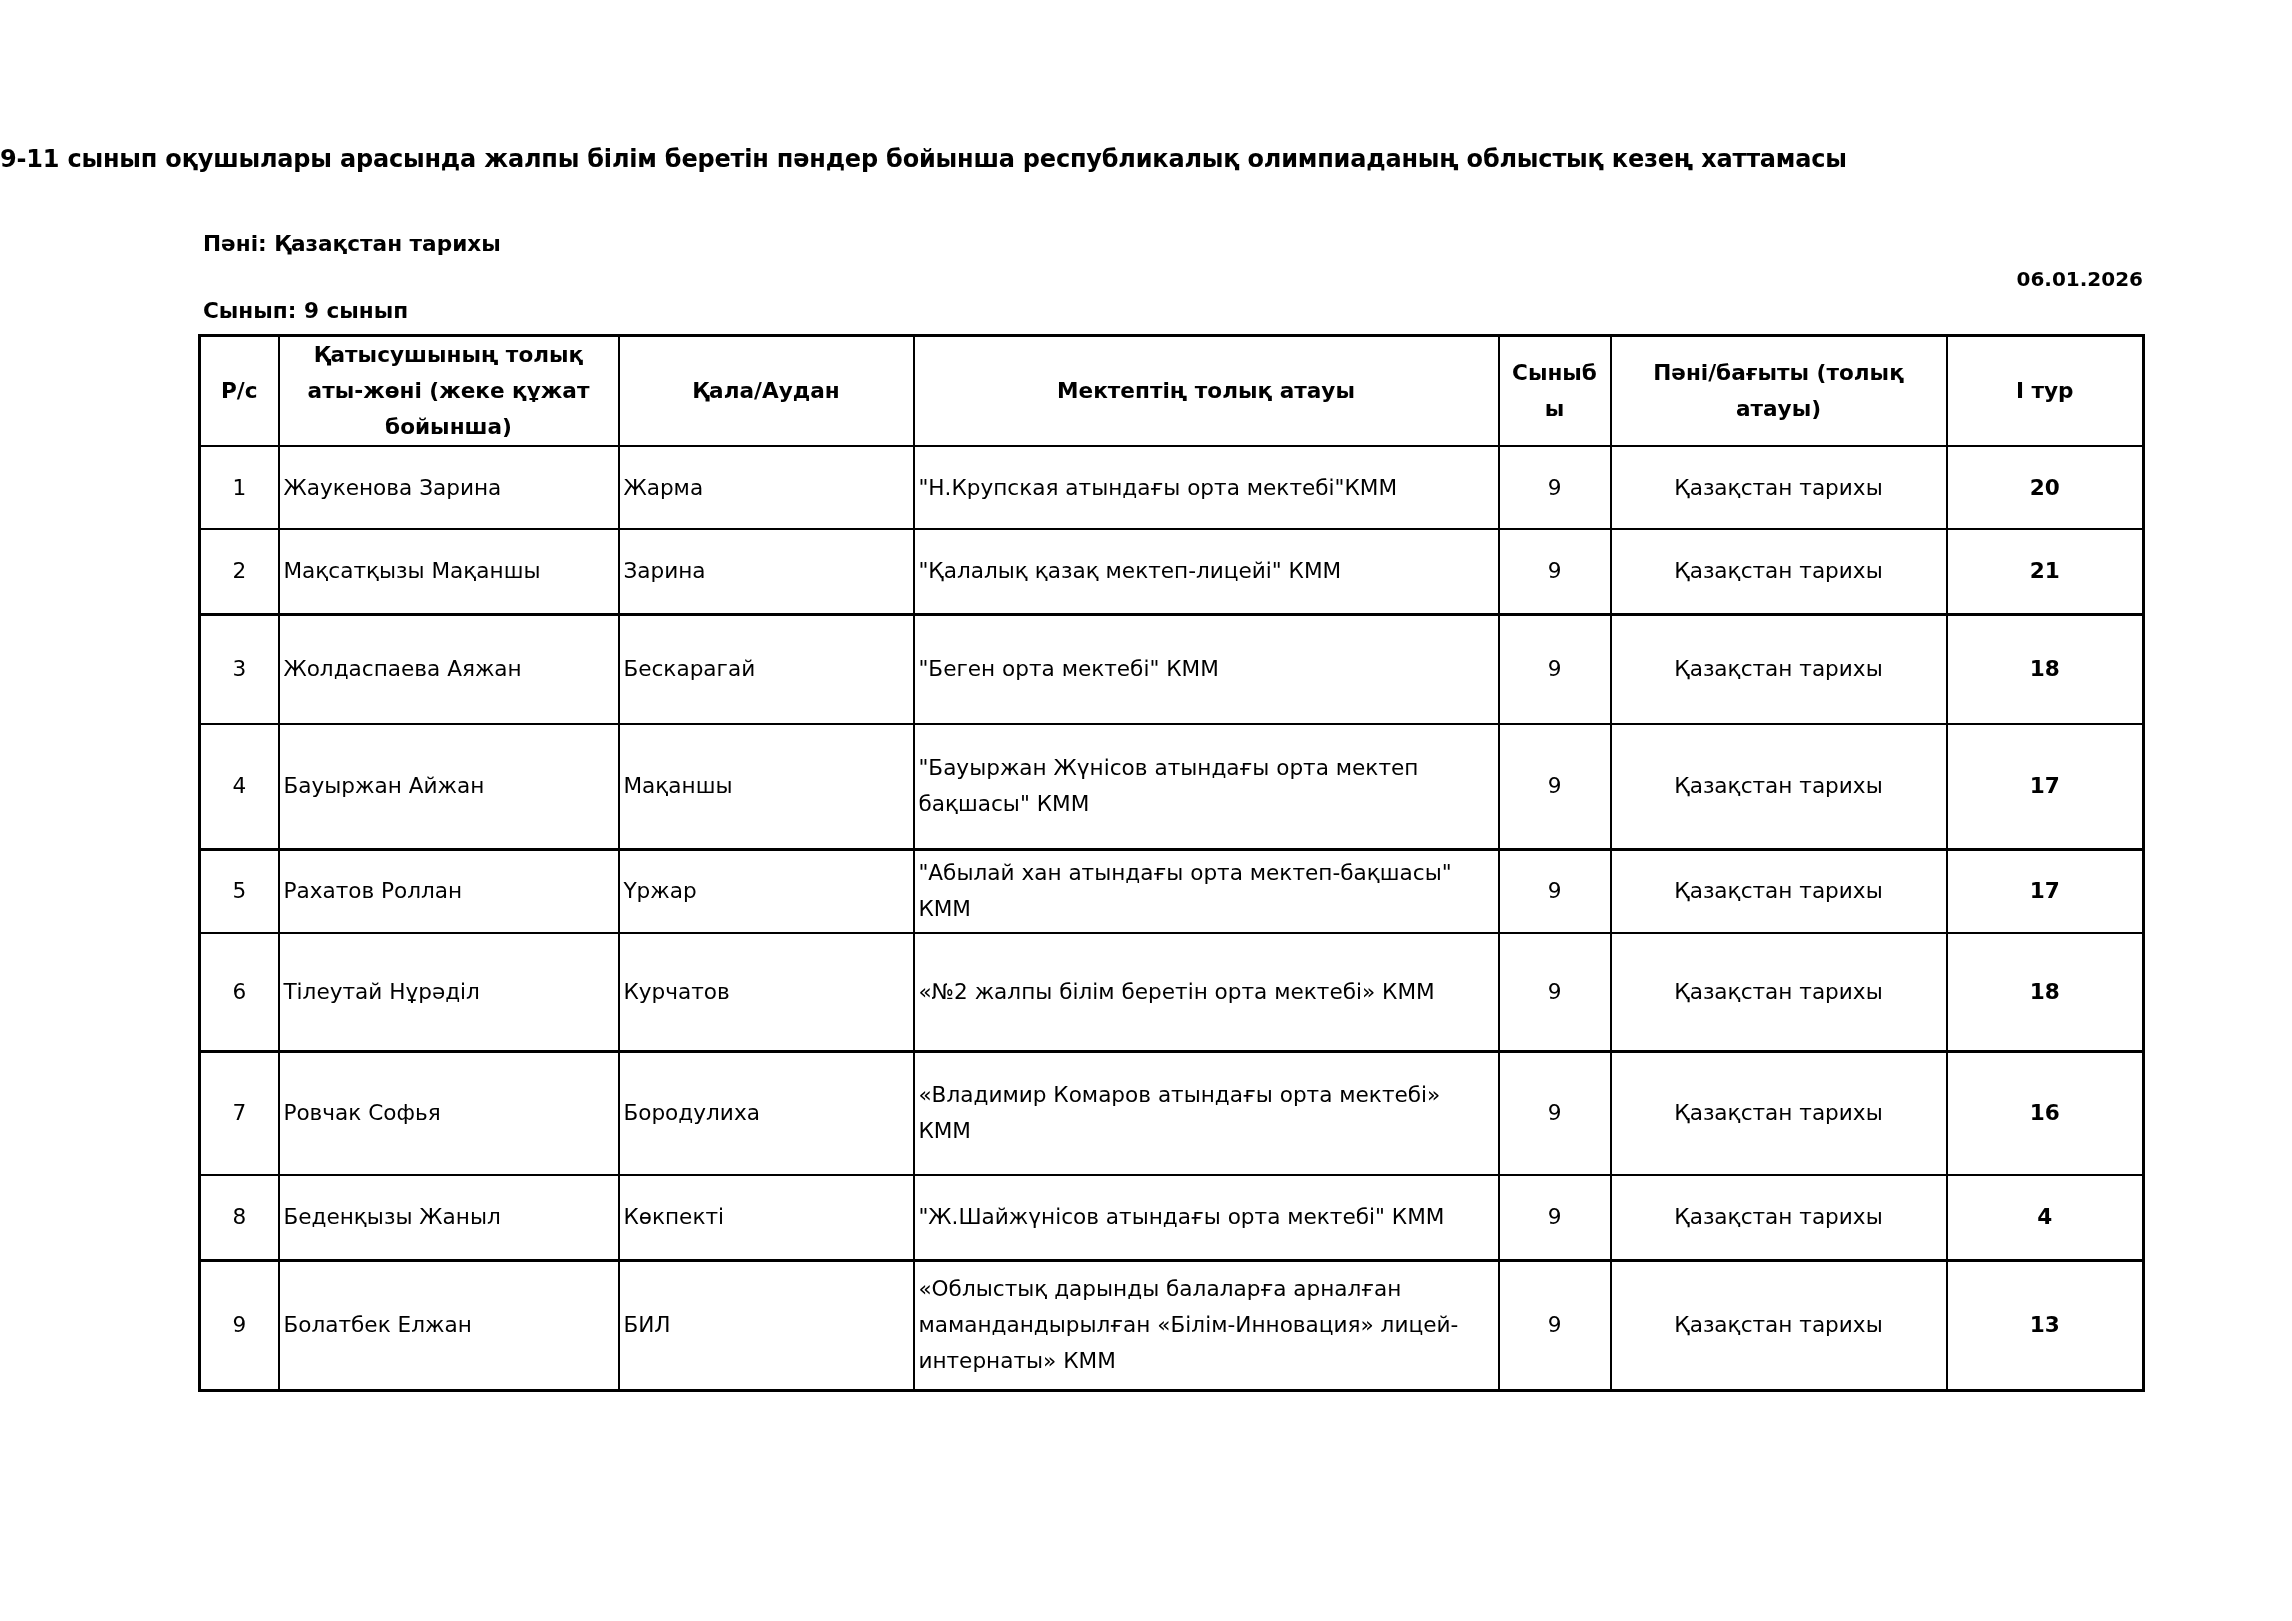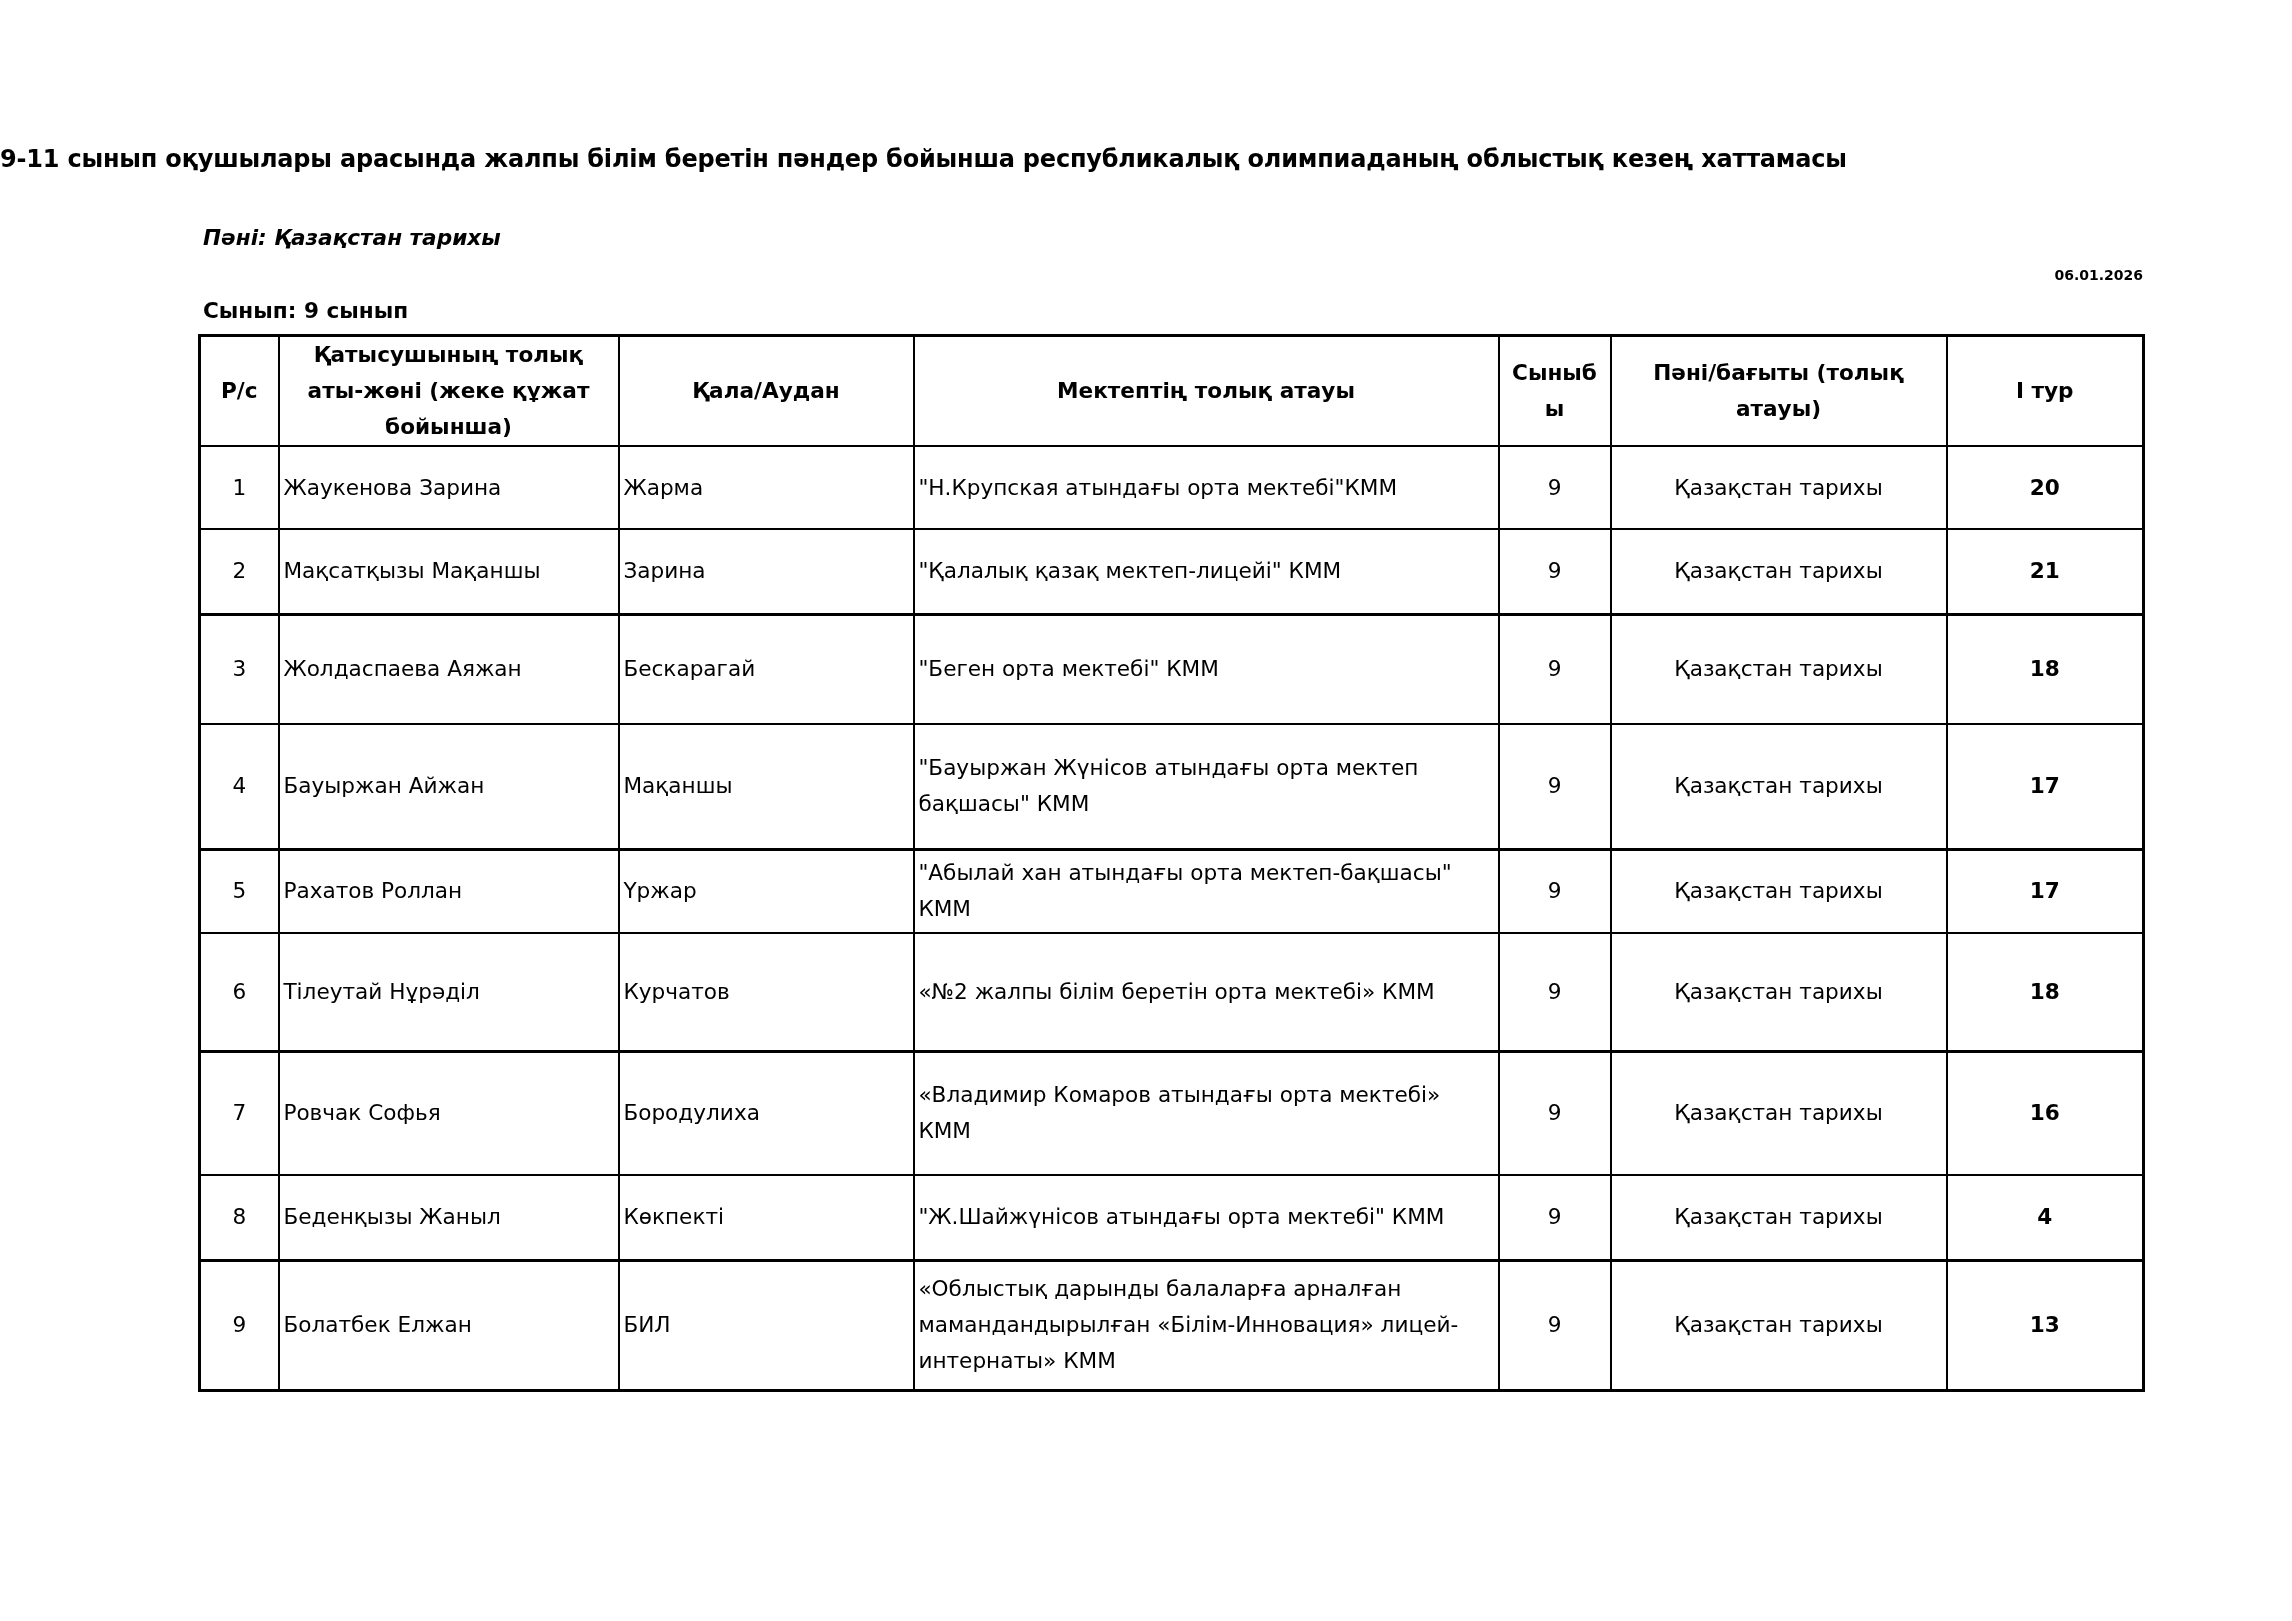--- a/index.html
+++ b/index.html
@@ -26,28 +26,28 @@
       letter-spacing: -0.2px;
       white-space: nowrap;
     }
     .meta-line {
       position: absolute;
       left: 203px;
       font-weight: bold;
       font-size: 21.6px;
       white-space: nowrap;
     }
-    .meta-subject { top: 225px; font-style: italic; }
+    .meta-subject { top: 231px; }
     .meta-grade { top: 267px; margin-top: 31px; }
     .meta-date {
       position: absolute;
       right: 150px;
       top: 267px;
       font-weight: bold;
-      font-size: 14px;
+      font-size: 20px;
       white-space: nowrap;
     }
     table.results {
       position: absolute;
       left: 198px;
       top: 334px;
       border-collapse: collapse;
       table-layout: fixed;
       width: 1945px;
       border: 3.9px solid #000;

